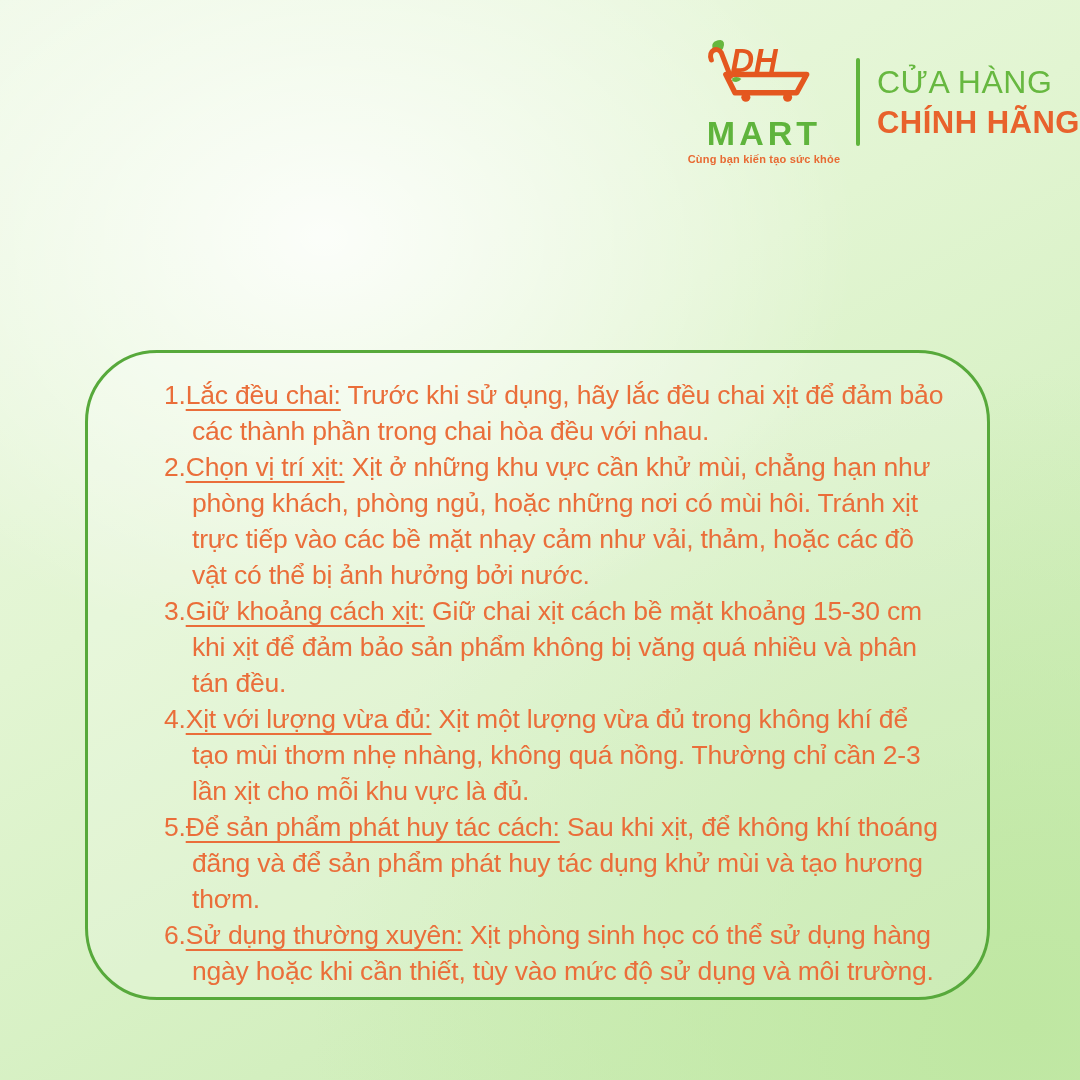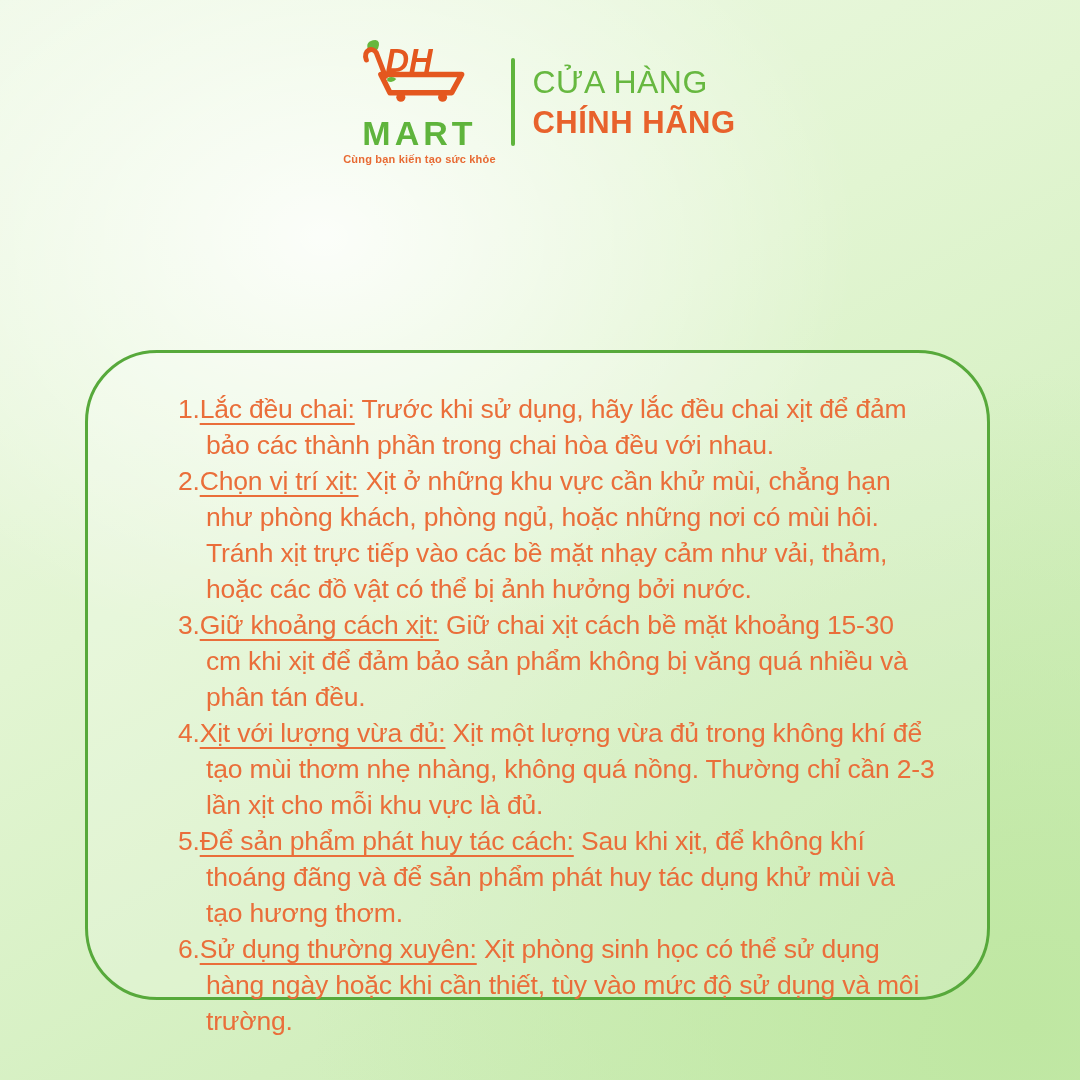--- a/index.html
+++ b/index.html
@@ -11,21 +11,21 @@
     position:relative; width:1080px; height:1080px;
     background:
       radial-gradient(90% 70% at 30% 22%, rgba(255,255,255,0.85) 0%, rgba(255,255,255,0) 55%),
       radial-gradient(120% 110% at 95% 95%, #bfe7a2 0%, rgba(191,231,162,0) 55%),
       linear-gradient(150deg, #eff9e7 0%, #e2f5d2 40%, #d3efbf 72%, #c9ecb2 100%);
   }
 
   
   .header {
     position:absolute; top:38px; left:0; right:0;
-    display:flex; justify-content:center; align-items:center; gap:17px;
+    display:flex; justify-content:flex-end; align-items:center; gap:17px;
   }
   .logo { display:flex; flex-direction:column; align-items:center; width:150px; }
   .logo svg { display:block; }
   .logo-mart {
     margin-top:14px; font-size:34px; font-weight:bold; letter-spacing:4px;
     color:#5fb43c; line-height:1;
   }
   .logo-tagline {
     margin-top:4px; font-size:11px; font-weight:bold; color:#e86a33;
     letter-spacing:0.2px; white-space:nowrap; line-height:1;
@@ -49,21 +49,21 @@
   }
 
   
   .box {
     position:absolute; left:85px; top:350px; width:905px; height:650px;
     border:3px solid #57a93b; border-radius:72px;
     background:rgba(255,255,255,0.20);
     box-sizing:border-box;
   }
   .box ol {
-    list-style:none; margin:18px; padding:20px 34px 0 100px;
+    list-style:none; margin:4px; padding:20px 34px 0 100px;
   }
   .box li {
     font-size:26.5px; line-height:36px; letter-spacing:-0.2px;
     color:#ea6e3a; text-indent:-28px;
   }
   .box li .num { white-space:pre; }
   .box li .lead {
     text-decoration:underline; text-decoration-thickness:2px; text-underline-offset:5px;
   }
 </style>

